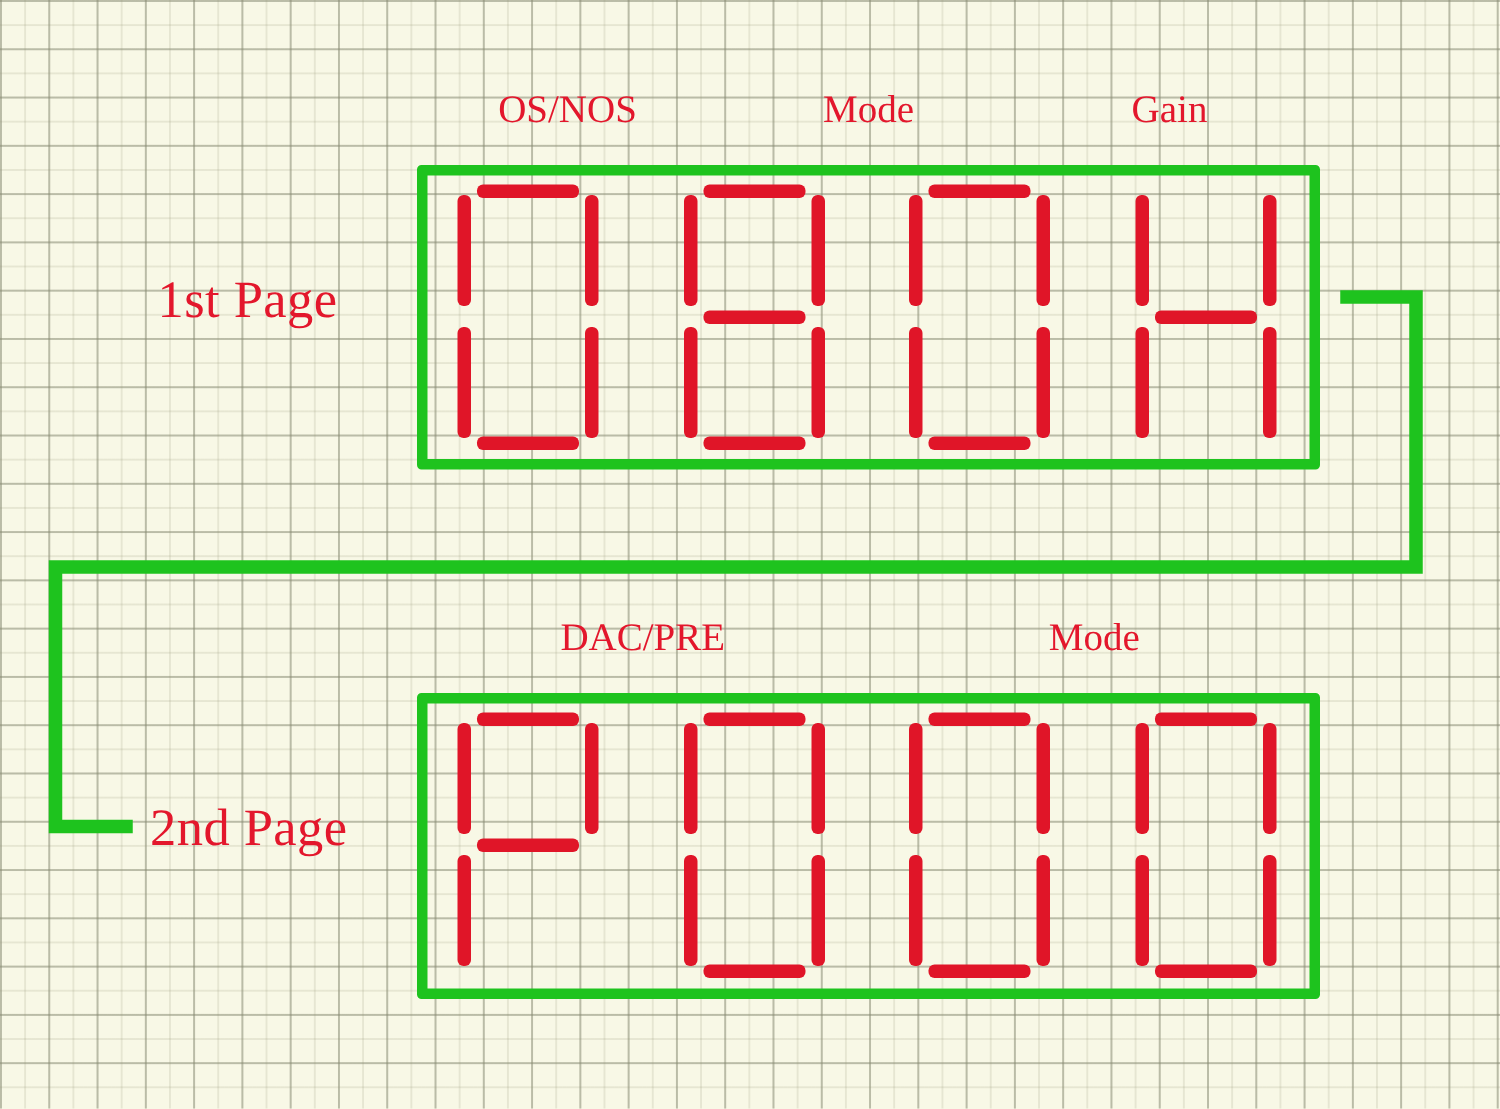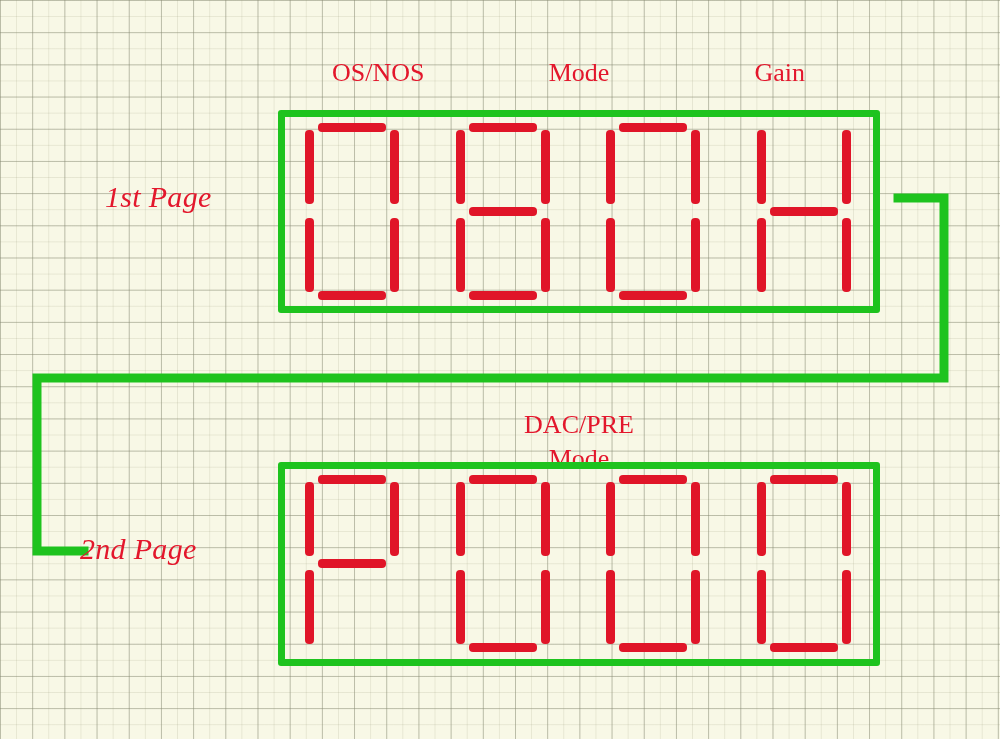--- a/index.html
+++ b/index.html
@@ -50,39 +50,38 @@
     box-sizing: border-box;
     border-radius: 3px;
   }
   #page1-box { left: 278px; top: 110px;  width: 602px; height: 203px; }
   #page2-box { left: 278px; top: 462px;  width: 602px; height: 204px; }
 
   
   .page-label {
     position: absolute;
     color: #e3172c;
-    font-size: 30px;
+    font-size: 35px;
     font-family: "Liberation Serif", serif;
     white-space: nowrap;
     letter-spacing: 0.3px;
-    font-style: italic;
   }
   #label-page1 { left: 105px; top: 180px; }
-  #label-page2 { left: 80px;  top: 532px; }
+  #label-page2 { left: 100px;  top: 532px; }
 
   
   .caption-row {
     position: absolute;
     left: 278px;
     width: 602px;
     height: 34px;
     display: flex;
   }
   #captions1 { top: 56px; }
-  #captions2 { top: 408px; flex-direction: column; }
+  #captions2 { top: 408px; }
   .caption {
     flex: 1 1 0;
     text-align: center;
     color: #e3172c;
     font-size: 26px;
     font-family: "Liberation Serif", serif;
     white-space: nowrap;
     line-height: 34px;
   }
 

